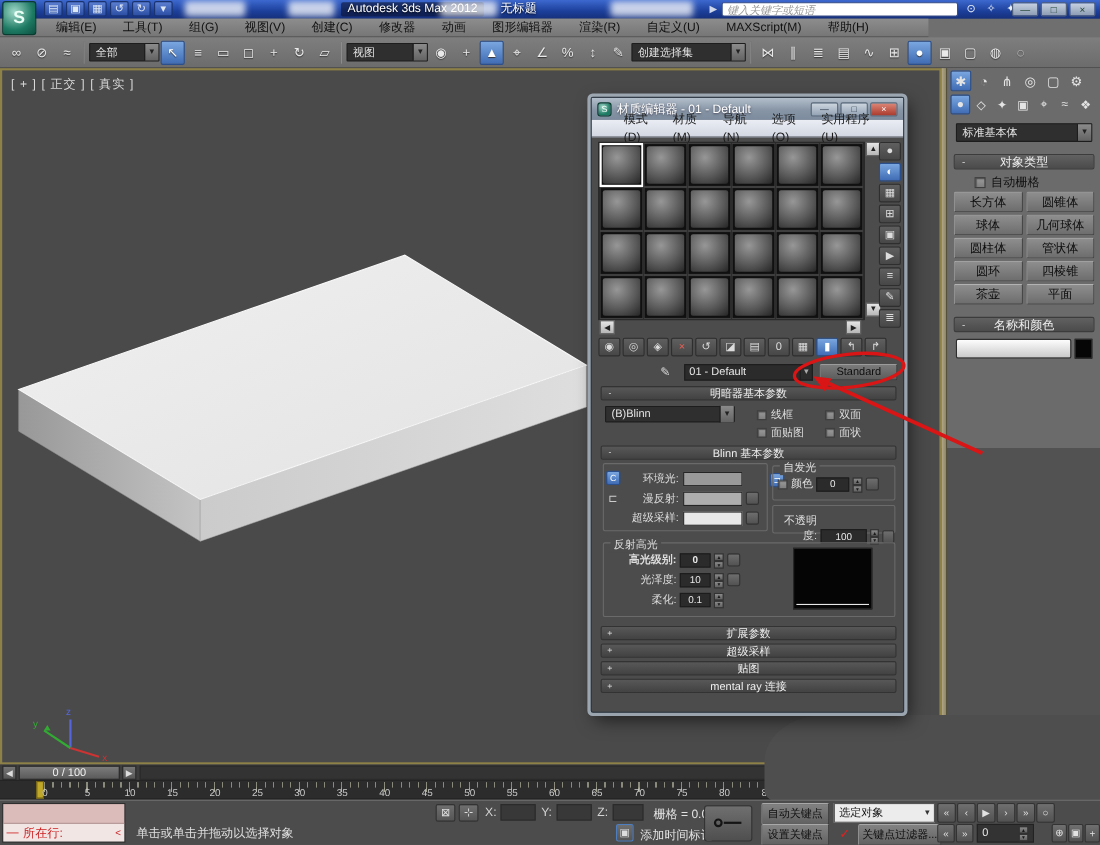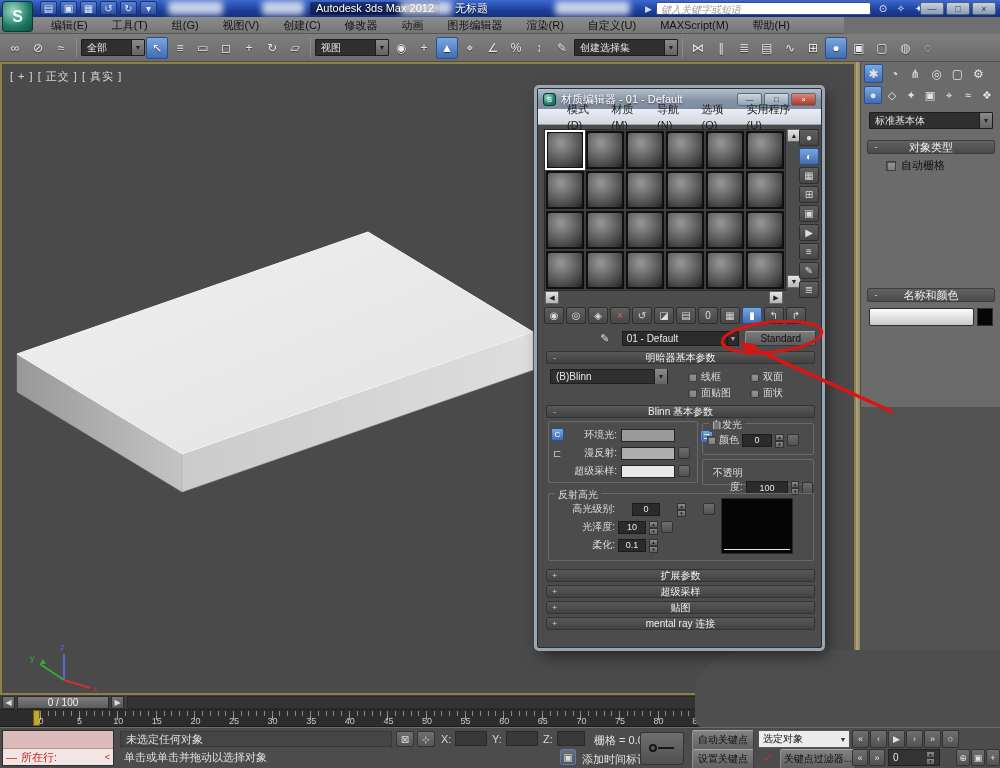--- a/index.html
+++ b/index.html
@@ -391,20 +391,33 @@
       <span class="dd-arrow">▼</span>
     </div>
     <div class="rollout-hdr" style="top:78px;">
       <span class="pm">-</span>
       <span>对象类型</span>
     </div>
     <div class="autogrid">
       <span class="chk"></span>
       <span>自动栅格</span>
     </div>
+    <div class="obj-grid">
+
+    <div class="obtn">长方体</div>
+        <div class="obtn">圆锥体</div>
+        <div class="obtn">球体</div>
+        <div class="obtn">几何球体</div>
+        <div class="obtn">圆柱体</div>
+        <div class="obtn">管状体</div>
+        <div class="obtn">圆环</div>
+        <div class="obtn">四棱锥</div>
+        <div class="obtn">茶壶</div>
+        <div class="obtn">平面</div>
+      </div>
     <div class="rollout-hdr" style="top:226px;">
       <span class="pm">-</span>
       <span>名称和颜色</span>
     </div>
     <div class="name-field-row">
       <div class="name-field"></div>
       <div class="color-swatch"></div>
     </div>
   </div>
 
@@ -441,21 +454,20 @@
 
   <div class="statusbar">
     <div class="listener">
       <div class="row1"></div>
       <div class="row2">
         <span>—</span>
         <span>所在行:</span>
         <span class="lst-arrow">&lt;</span>
       </div>
     </div>
-    <div class="status-field">未选定任何对象</div>
     <div class="prompt-line">单击或单击并拖动以选择对象</div>
     <div class="sico" style="left:396px;top:3px;">⊠</div>
     <div class="sico" style="left:417px;top:3px;">⊹</div>
     <span class="coord-label" style="left:441px;">X:</span>
     <div class="coord-field" style="left:455px;"></div>
     <span class="coord-label" style="left:492px;">Y:</span>
     <div class="coord-field" style="left:506px;"></div>
     <span class="coord-label" style="left:543px;">Z:</span>
     <div class="coord-field" style="left:557px;width:28px;"></div>
 
@@ -703,21 +715,21 @@
         <span class="spin-ud">
             <span>▲</span>
             <span>▼</span>
           </span>
         <span class="mapbtn"></span>
       </div>
     </div>
 
     <div class="grp" style="left:10px;top:404px;width:266px;height:68px;">
       <span class="grp-title">反射高光</span>
-      <div class="prow" style="left:8px;top:8px;gap:17px;">
+      <div class="prow" style="left:8px;top:8px;gap:3px;font-weight:bold;">
         <span class="plabel" style="width:58px;">高光级别:</span>
         <span class="spinfld" style="width:28px;">0</span>
         <span class="spin-ud">
             <span>▲</span>
             <span>▼</span>
           </span>
         <span class="mapbtn"></span>
       </div>
       <div class="prow" style="left:8px;top:26px;gap:3px;">
         <span class="plabel" style="width:58px;">光泽度:</span>

